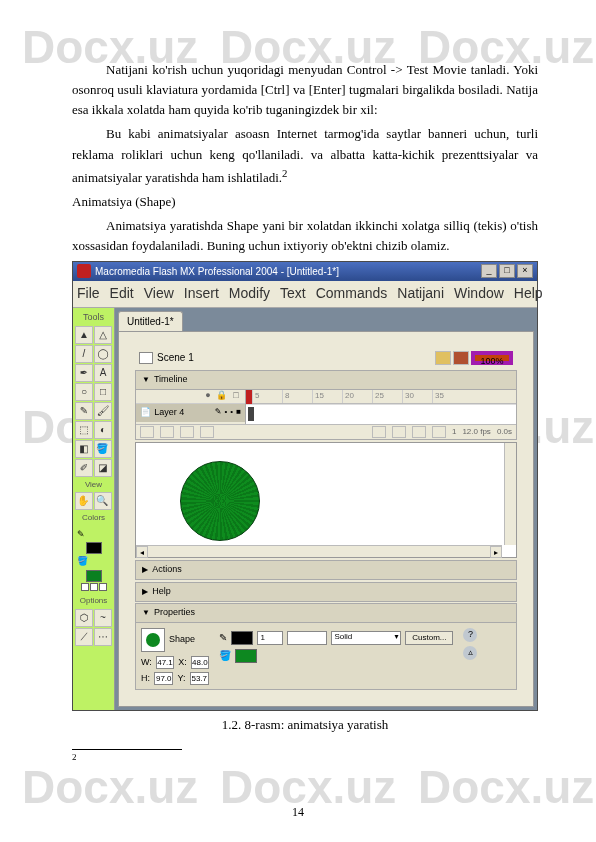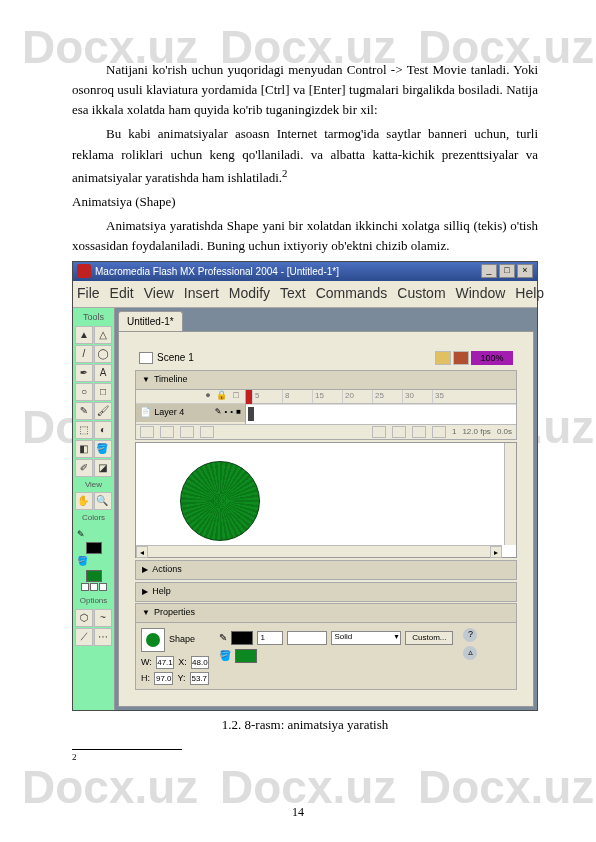--- a/index.html
+++ b/index.html
@@ -85,21 +85,21 @@
     border-bottom: 1px solid #aaa;
   }
   .menu-item { color: #333; }
 
   .main-area {
     display: flex;
     background: #7b8a9a;
   }
   .tools-panel {
     width: 42px;
-    background: #86efac;
+    background: #bef264;
     border-right: 1px solid #999;
     padding: 2px;
   }
   .tools-label { font-size: 9px; text-align: center; padding: 1px 0; color: #555; }
   .tool-grid {
     display: grid;
     grid-template-columns: 1fr 1fr;
     gap: 1px;
   }
   .tool-btn {
@@ -151,21 +151,21 @@
     background: #fff;
     border: 1px solid #888;
     margin-right: 4px;
   }
   .scene-name { flex: 1; font-size: 10px; }
   .scene-right { display: flex; gap: 2px; align-items: center; }
   .sc-btn { width: 16px; height: 14px; background: #ece9d8; border: 1px solid #bbb; }
   .sc-btn.c1 { background: #e0c060; }
   .sc-btn.c2 { background: #b05030; }
   .zoom-box {
-    width: 42px; height: 14px; background: #a21caf; border: 1px solid #a21caf;
+    width: 42px; height: 14px; background: #c2410c; border: 4px solid #a21caf;
     font-size: 9px; text-align: center;
   }
 
   .timeline-panel {
     background: #e0dcc8;
     border: 1px solid #aaa;
     margin-top: 2px;
   }
   .timeline-hdr {
     background: #d8d4c0;
@@ -400,21 +400,21 @@
       </div>
     </div>
     <div class="menu-bar">
       <span class="menu-item">File</span>
       <span class="menu-item">Edit</span>
       <span class="menu-item">View</span>
       <span class="menu-item">Insert</span>
       <span class="menu-item">Modify</span>
       <span class="menu-item">Text</span>
       <span class="menu-item">Commands</span>
-      <span class="menu-item">Custom</span>
+      <span class="menu-item">Natijani</span>
       <span class="menu-item">Window</span>
       <span class="menu-item">Help</span>
     </div>
     <div class="main-area">
 
       <div class="tools-panel">
         <div class="tools-label">Tools</div>
         <div class="tool-grid">
           <div class="tool-btn">▲</div>
           <div class="tool-btn">△</div>

